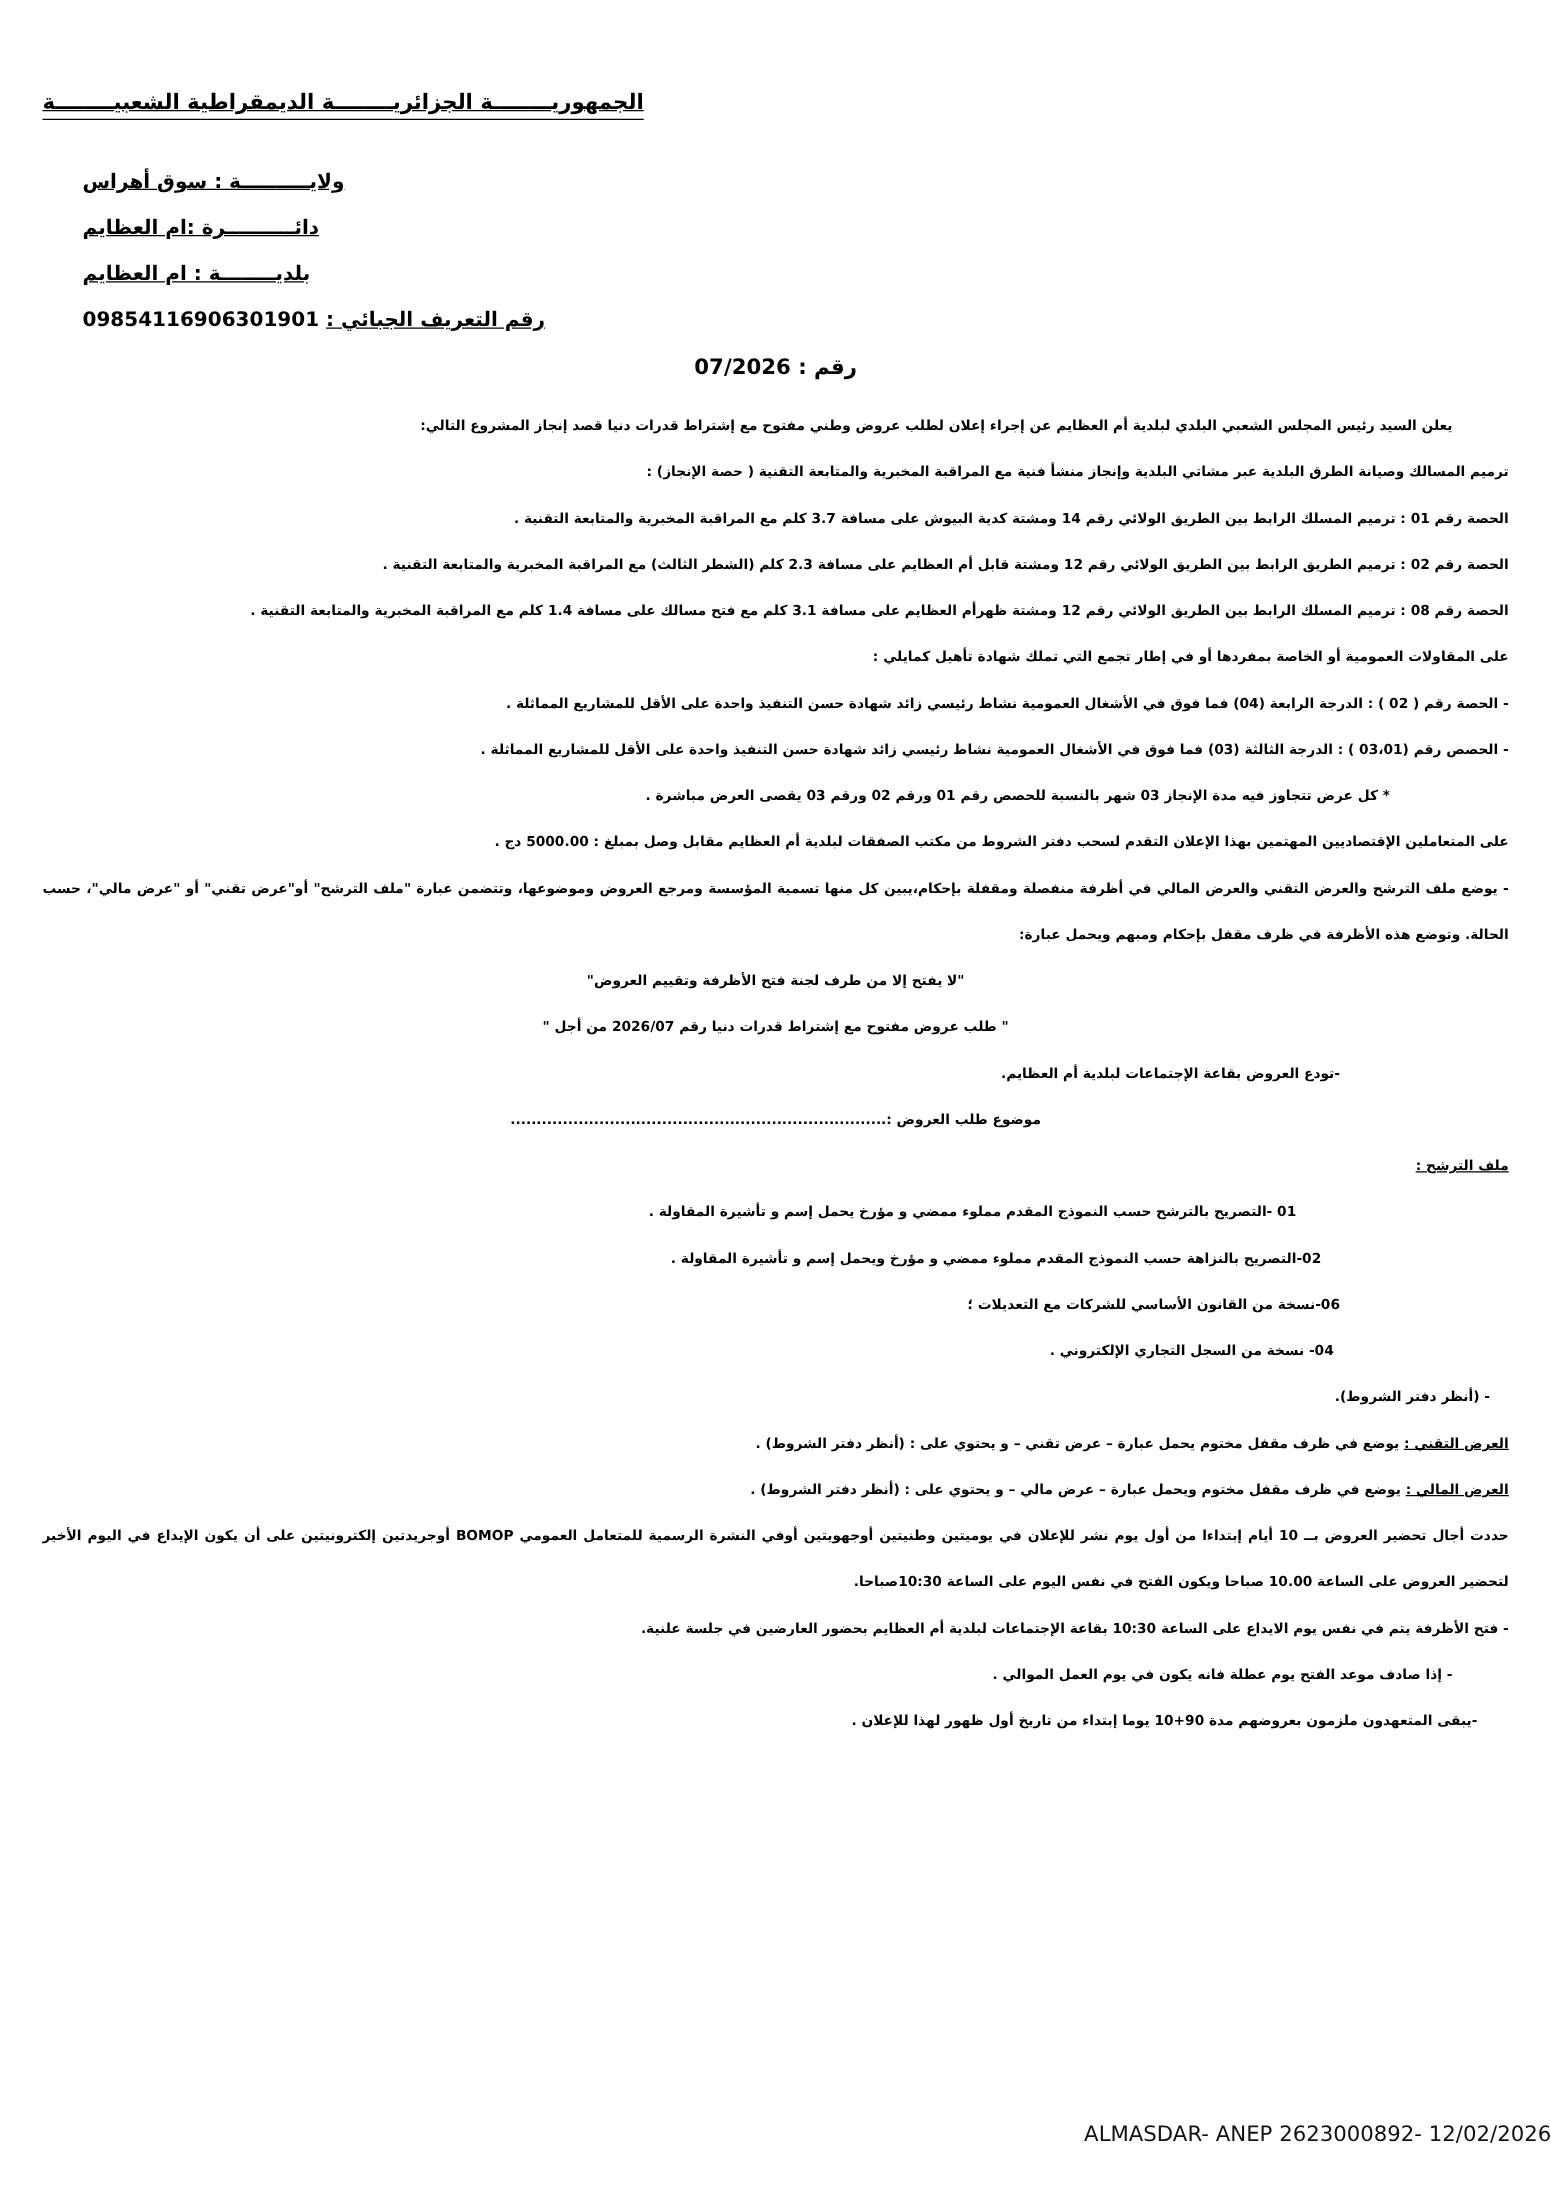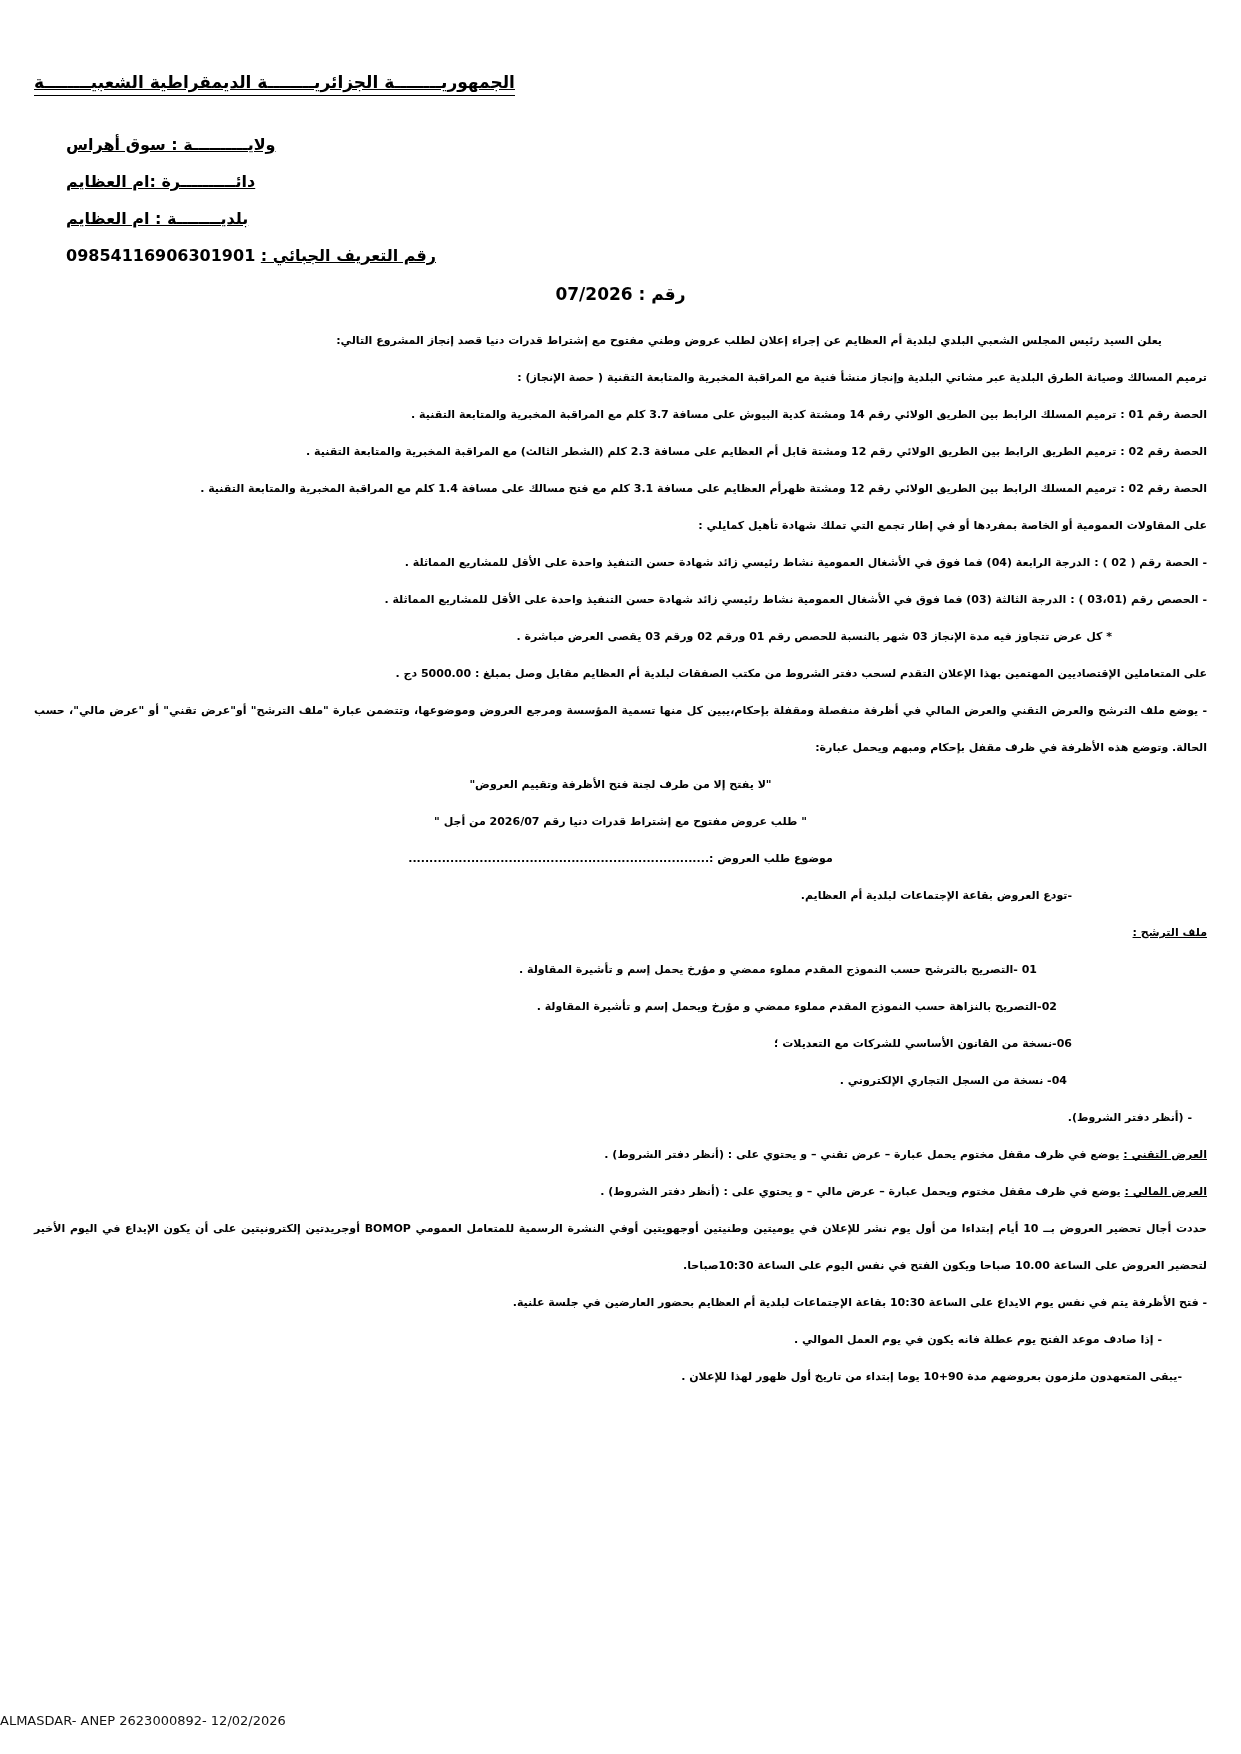--- a/index.html
+++ b/index.html
@@ -36,23 +36,23 @@
   .pr-25{padding-right:25px;}
   .pr-45{padding-right:45px;}
   .pr-95{padding-right:95px;}
   .pr-135{padding-right:135px;}
   .pr-140{padding-right:140px;}
   .pr-150{padding-right:150px;}
   .pr-170{padding-right:170px;}
   .u-lead{text-decoration:underline;}
   
   .footer{
-    position:absolute;bottom:26px;left:0;width:100%;
-    text-align:left;direction:ltr;
-    font-size:13px;font-weight:normal;color:#111;
+    position:absolute;bottom:36px;left:0;width:100%;
+    text-align:right;direction:ltr;
+    font-size:17px;font-weight:normal;color:#111;
     font-family:"DejaVu Sans","Liberation Sans",sans-serif;
   }
 </style>
 </head>
 <body>
 
 <div class="page">
 
   <div class="republic">
     <span class="dbl">الجمهوريــــــــة الجزائريــــــــة الديمقراطية الشعبيــــــــة</span>
@@ -70,31 +70,31 @@
 
   <div class="main-title">
     <div>رقم : 07/2026</div>
   </div>
 
   <div class="body-text">
     <div class="ln pr-45">يعلن السيد رئيس المجلس الشعبي البلدي لبلدية أم العظايم عن إجراء إعلان لطلب عروض وطني مفتوح مع إشتراط قدرات دنيا قصد إنجاز المشروع التالي:</div>
     <div class="ln">ترميم المسالك وصيانة الطرق البلدية عبر مشاتي البلدية وإنجاز منشأ فنية مع المراقبة المخبرية والمتابعة التقنية ( حصة الإنجاز) :</div>
     <div class="ln">الحصة رقم 01 : ترميم المسلك الرابط بين الطريق الولائي رقم 14 ومشتة كدية البيوش على مسافة 3.7 كلم مع المراقبة المخبرية والمتابعة التقنية .</div>
     <div class="ln">الحصة رقم 02 : ترميم الطريق الرابط بين الطريق الولائي رقم 12 ومشتة قابل أم العظايم على مسافة 2.3 كلم (الشطر الثالث) مع المراقبة المخبرية والمتابعة التقنية .</div>
-    <div class="ln">الحصة رقم 02 : ترميم المسلك الرابط بين الطريق الولائي رقم 12 ومشتة ظهرأم العظايم على مسافة 3.1 كلم مع فتح مسالك على مسافة 1.4 كلم مع المراقبة المخبرية والمتابعة التقنية .</div>
+    <div class="ln">الحصة رقم 08 : ترميم المسلك الرابط بين الطريق الولائي رقم 12 ومشتة ظهرأم العظايم على مسافة 3.1 كلم مع فتح مسالك على مسافة 1.4 كلم مع المراقبة المخبرية والمتابعة التقنية .</div>
     <div class="ln">على المقاولات العمومية أو الخاصة بمفردها أو في إطار تجمع التي تملك شهادة تأهيل كمايلي :</div>
     <div class="ln">- الحصة رقم ( 02 ) : الدرجة الرابعة (04) فما فوق في الأشغال العمومية نشاط رئيسي زائد شهادة حسن التنفيذ واحدة على الأقل للمشاريع المماثلة .</div>
     <div class="ln">- الحصص رقم (03،01 ) : الدرجة الثالثة (03) فما فوق في الأشغال العمومية نشاط رئيسي زائد شهادة حسن التنفيذ واحدة على الأقل للمشاريع المماثلة .</div>
     <div class="ln pr-95">* كل عرض تتجاوز فيه مدة الإنجاز 03 شهر بالنسبة للحصص رقم 01 ورقم 02 ورقم 03 يقصى العرض مباشرة .</div>
     <div class="ln">على المتعاملين الإقتصاديين المهتمين بهذا الإعلان التقدم لسحب دفتر الشروط من مكتب الصفقات لبلدية أم العظايم مقابل وصل بمبلغ : 5000.00 دج .</div>
     <div class="ln just">- يوضع ملف الترشح والعرض التقني والعرض المالي في أظرفة منفصلة ومقفلة بإحكام،يبين كل منها تسمية المؤسسة ومرجع العروض وموضوعها، وتتضمن عبارة "ملف الترشح" أو"عرض تقني" أو "عرض مالي"، حسب الحالة. وتوضع هذه الأظرفة في ظرف مقفل بإحكام ومبهم ويحمل عبارة:</div>
     <div class="ln center">"لا يفتح إلا من طرف لجنة فتح الأظرفة وتقييم العروض"</div>
     <div class="ln center">" طلب عروض مفتوح مع إشتراط قدرات دنيا رقم 2026/07 من أجل "</div>
+    <div class="ln pr-135">-تودع العروض بقاعة الإجتماعات لبلدية أم العظايم.</div>
     <div class="ln center">موضوع طلب العروض :........................................................................</div>
-    <div class="ln pr-135">-تودع العروض بقاعة الإجتماعات لبلدية أم العظايم.</div>
     <div class="ln">
       <span class="u-lead">ملف الترشح :</span><span></span>
     </div>
     <div class="ln pr-170">01 -التصريح بالترشح حسب النموذج المقدم مملوء ممضي و مؤرخ يحمل إسم و تأشيرة المقاولة .</div>
     <div class="ln pr-150">02-التصريح بالنزاهة حسب النموذج المقدم مملوء ممضي و مؤرخ ويحمل إسم و تأشيرة المقاولة .</div>
     <div class="ln pr-135">06-نسخة من القانون الأساسي للشركات مع التعديلات ؛</div>
     <div class="ln pr-140">04- نسخة من السجل التجاري الإلكتروني .</div>
     <div class="ln pr-15">- (أنظر دفتر الشروط).</div>
     <div class="ln">
       <span class="u-lead">العرض التقني :</span><span> يوضع في ظرف مقفل مختوم يحمل عبارة – عرض تقني – و يحتوي على : (أنظر دفتر الشروط) .</span>

